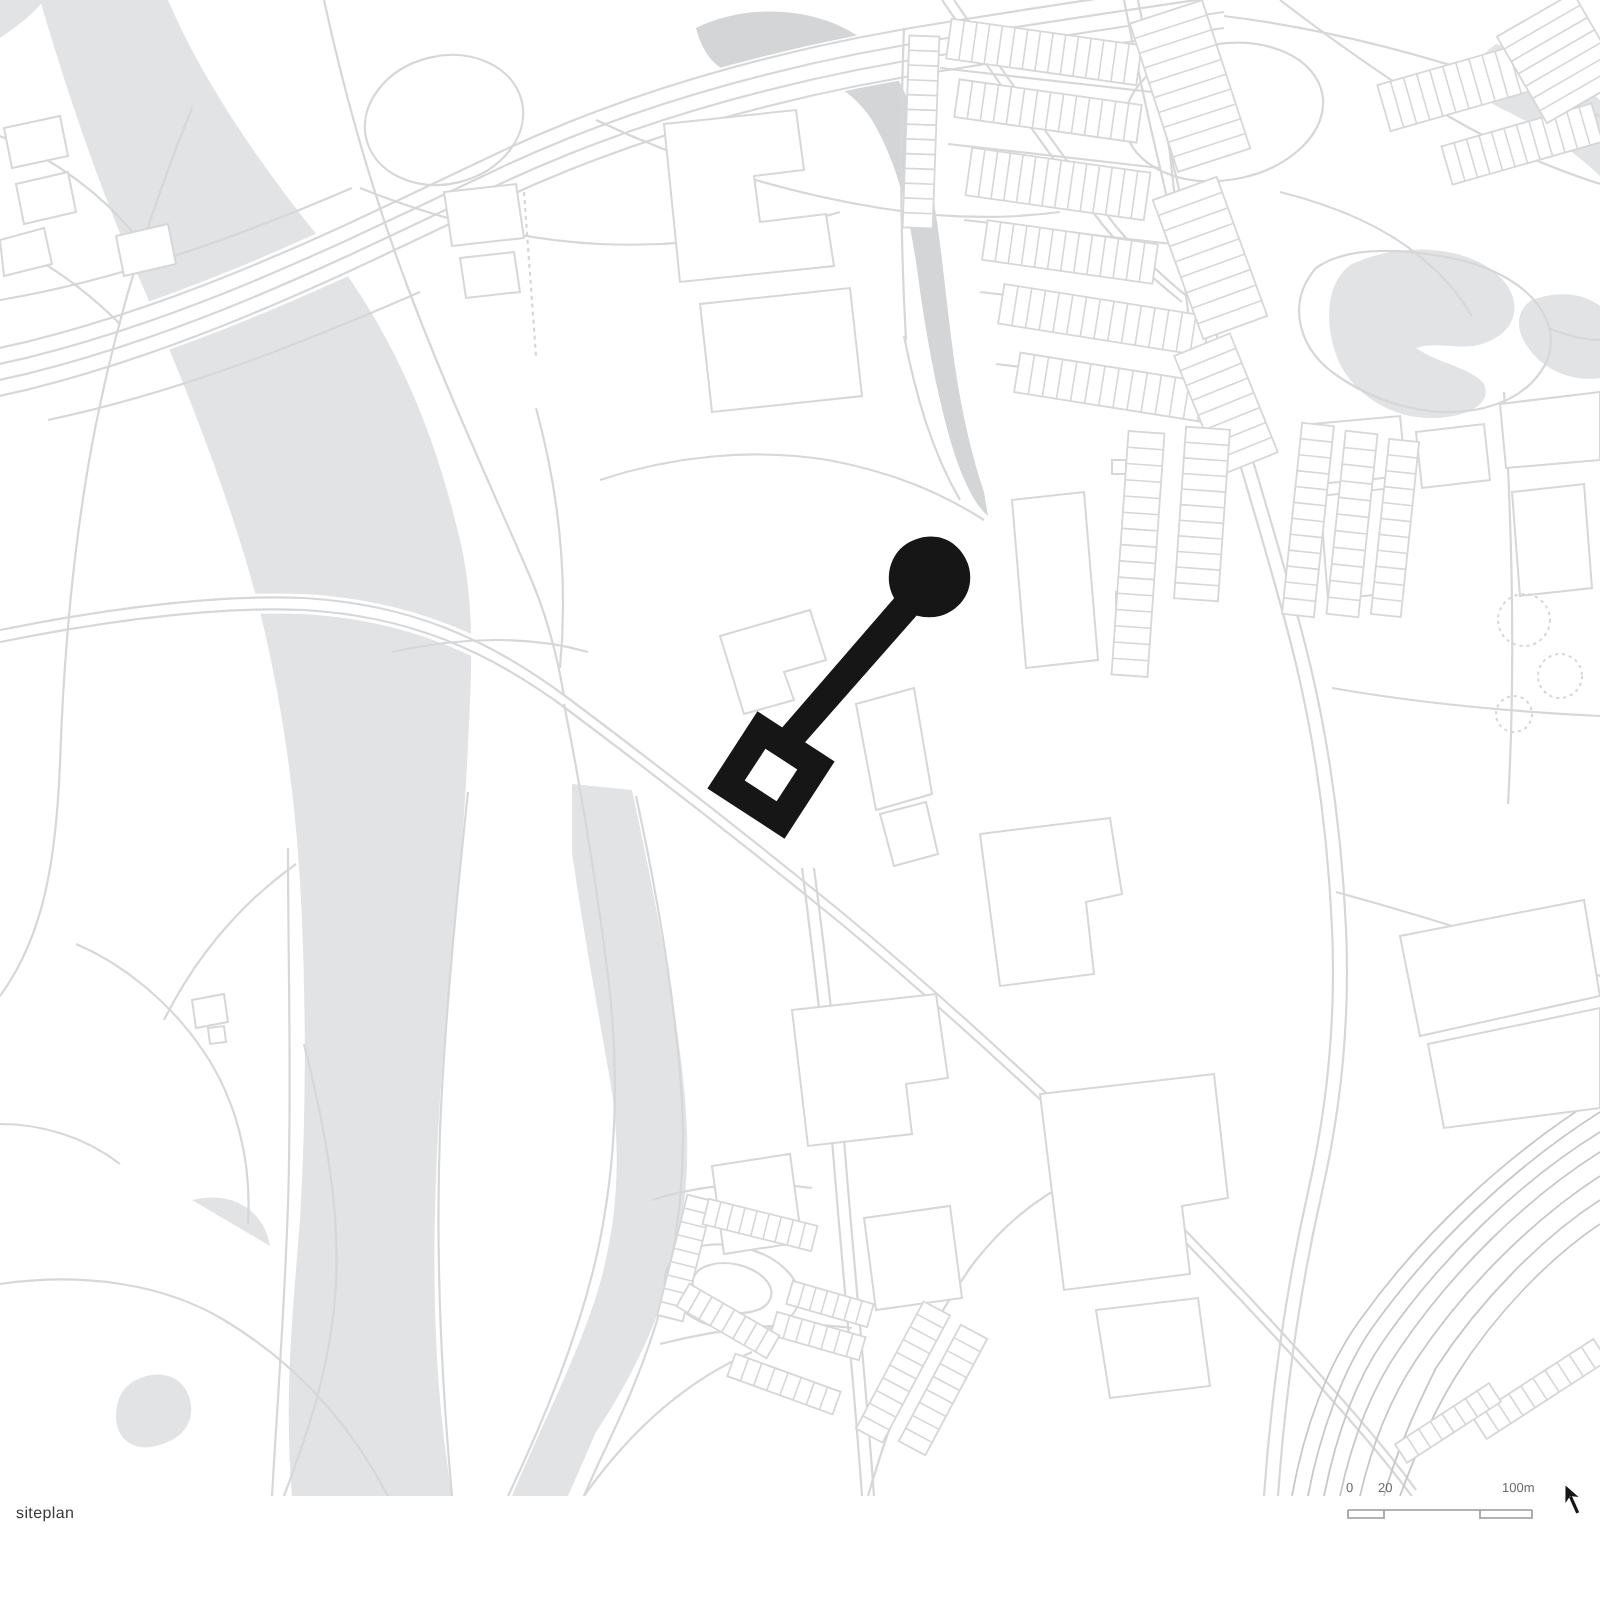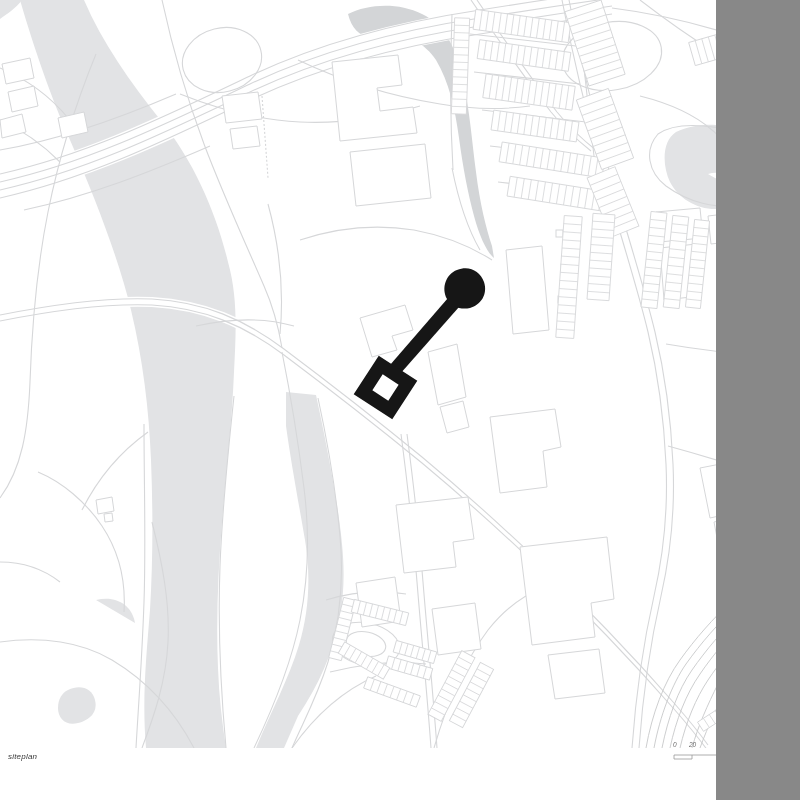--- a/index.html
+++ b/index.html
@@ -1,21 +1,21 @@
 <!DOCTYPE html>
 <html style="--site: #161616; --water: #e2e3e5; --water-dark: #d3d5d7; --line: #d6d7d9; --line-dark: #c7c8ca; --text: #3a3a3a; --bg: #ffffff;"><head>
 <meta charset="utf-8">
 <style>
   :root{
     --site:#161616; --water:#e2e3e5; --water-dark:#d3d5d7;
     --line:#d6d7d9; --line-dark:#c7c8ca; --text:#3a3a3a; --bg:#ffffff;
   }
   html,body{margin:0;padding:0;background:#888;}
-  .sheet{position:relative;width:716px;height:800px;background:var(--bg);overflow:hidden;
-         font-family:"Liberation Sans", sans-serif;font-style:italic;}
+  .sheet{position:relative;width:800px;height:800px;background:var(--bg);overflow:hidden;
+         font-family:"Liberation Sans", sans-serif;}
   .map-wrap{position:absolute;left:0;top:0;width:800px;height:748px;}
   svg{display:block;}
   .caption{position:absolute;left:8px;top:752px;font-size:8px;color:var(--text);
            letter-spacing:.2px;}
   .scalebar{position:absolute;left:668px;top:740px;width:106px;height:24px;}
   .scalebar .lbl{position:absolute;top:1px;font-size:6.5px;color:#6b6b6b;}
   .lbl0{left:5px;} .lbl20{left:21px;} .lbl100{left:83px;}
   .scalebar svg{position:absolute;left:0;top:0;}
   .north{position:absolute;left:778px;top:741px;width:16px;height:18px;}
   .rd{fill:none;stroke:var(--line);stroke-width:1.1;}

